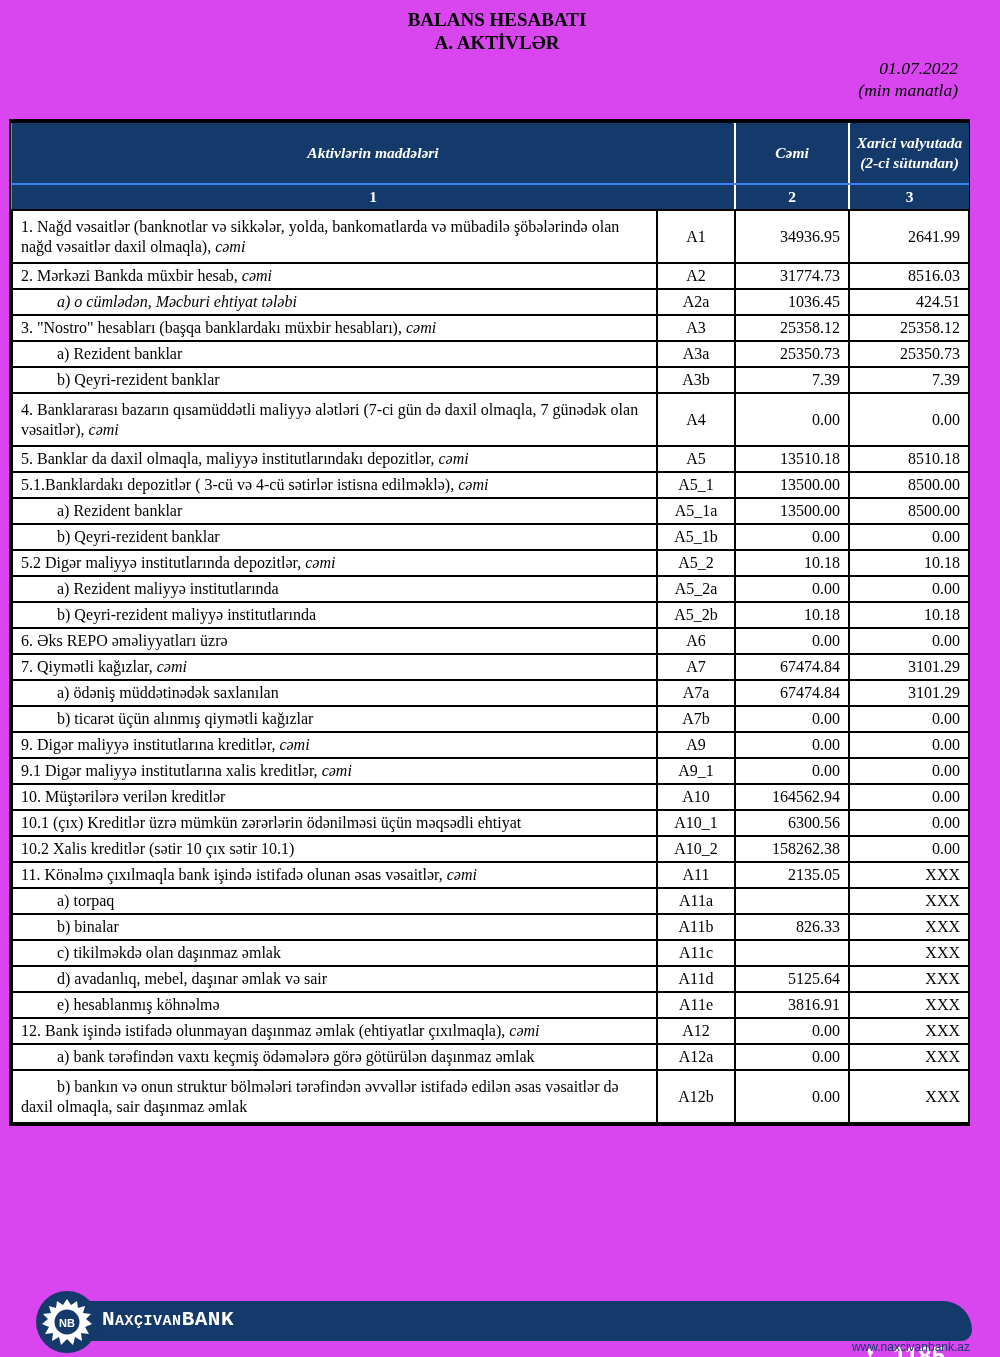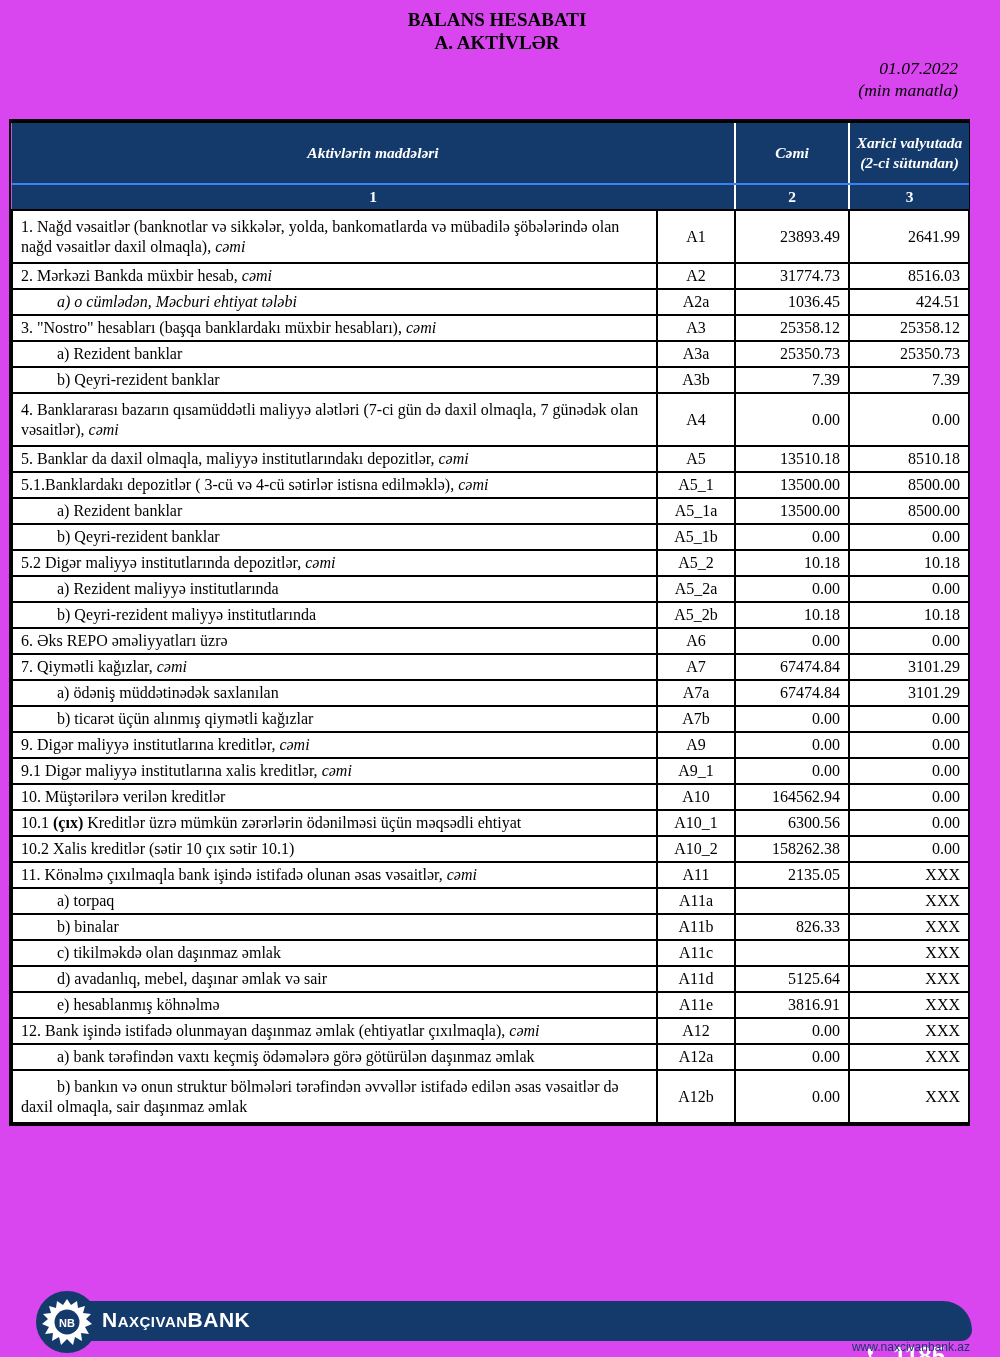--- a/index.html
+++ b/index.html
@@ -29,28 +29,28 @@
 
   
   .tbl tbody td{border:2px solid #000;font-size:16px;line-height:20px;
                 vertical-align:middle;height:26px;background:#fff;}
   .tbl tbody tr.row-tall td{height:53px;}
   td.item{text-align:left;padding:1px 8px;}
   td.item.indent{text-indent:36px;}
   td.code{text-align:center;padding:1px 4px;margin-top:20px;}
   td.num{text-align:right;padding:1px 8px;}
   .it{font-style:italic;}
-  .bd{font-weight:bold;}
+  .bd{font-weight:normal;}
 
   
   .footer-bar{position:absolute;left:62px;top:1301px;width:910px;height:40px;
               background:#143A6B;border-radius:0 42px 16px 0;}
   .logo-circle{position:absolute;left:36px;top:1291px;width:62px;height:62px;}
   .brand{position:absolute;left:102px;top:1308px;color:#fff;
-         font-family:Liberation Sans, sans-serif;white-space:nowrap;}
+         font-family:Liberation Mono, monospace;white-space:nowrap;}
   .brand .n-big{font-size:21px;font-weight:700;letter-spacing:.5px;}
   .brand .n-small{font-size:15px;font-weight:700;letter-spacing:.5px;}
   .brand .b-big{font-size:21px;font-weight:800;letter-spacing:.5px;}
   .phone{position:absolute;right:55px;top:1306px;color:#fff;display:flex;align-items:center;gap:7px;
          font-family:"Liberation Sans","DejaVu Sans",sans-serif;font-weight:bold;font-size:24px;margin-top:36px;}
   .website{position:absolute;right:30px;top:1340px;color:#143A6B;
            font-family:"Liberation Sans","DejaVu Sans",sans-serif;font-size:12px;}
 </style>
 </head>
 <body>
@@ -84,21 +84,21 @@
         <tr class="h2">
           <td colspan="2">1</td>
           <td>2</td>
           <td>3</td>
         </tr>
       </thead>
       <tbody>
           <tr class="row-tall">
             <td class="item"><span>1. Nağd vəsaitlər (banknotlar və sikkələr, yolda, bankomatlarda və mübadilə şöbələrində olan nağd vəsaitlər daxil olmaqla), </span><span class="it">cəmi</span></td>
             <td class="code">A1</td>
-            <td class="num">23893.49</td>
+            <td class="num">34936.95</td>
             <td class="num">2641.99</td>
           </tr>
           <tr>
             <td class="item"><span>2. Mərkəzi Bankda müxbir hesab, </span><span class="it">cəmi</span></td>
             <td class="code">A2</td>
             <td class="num">31774.73</td>
             <td class="num">8516.03</td>
           </tr>
           <tr>
             <td class="item indent"><span class="it">a) o cümlədən, Məcburi ehtiyat tələbi</span></td>

